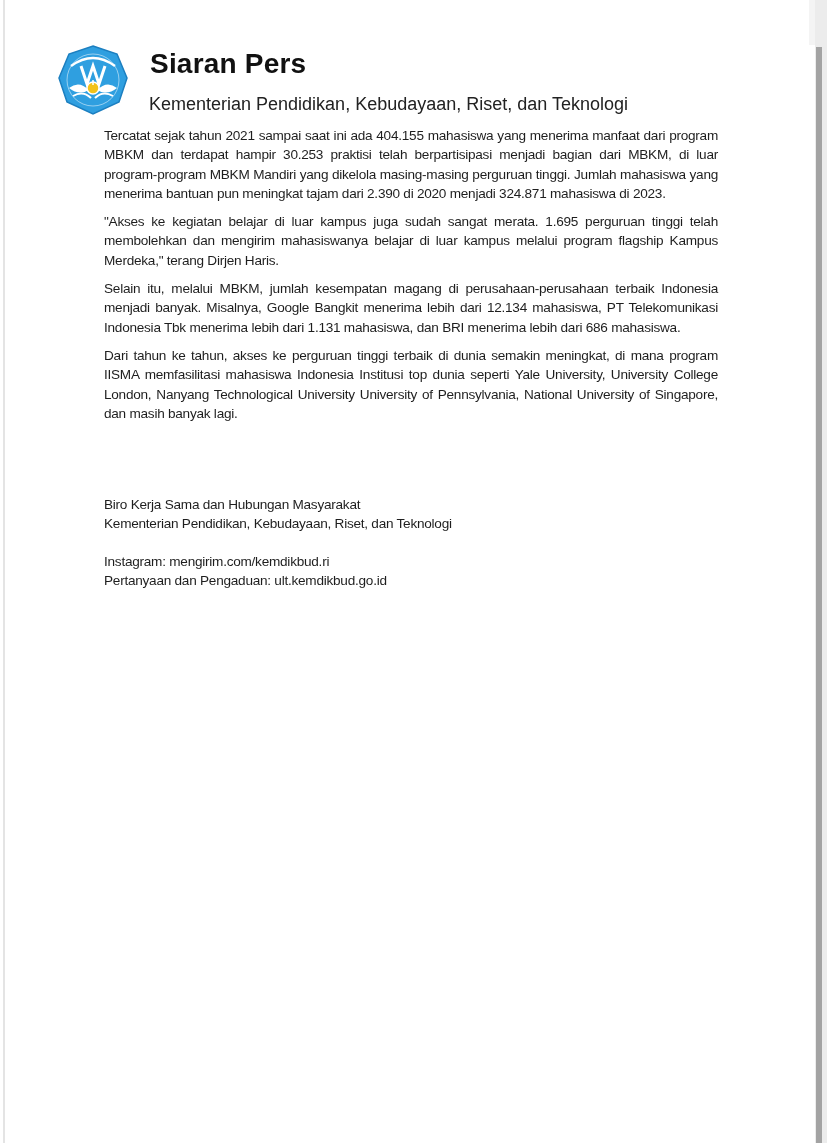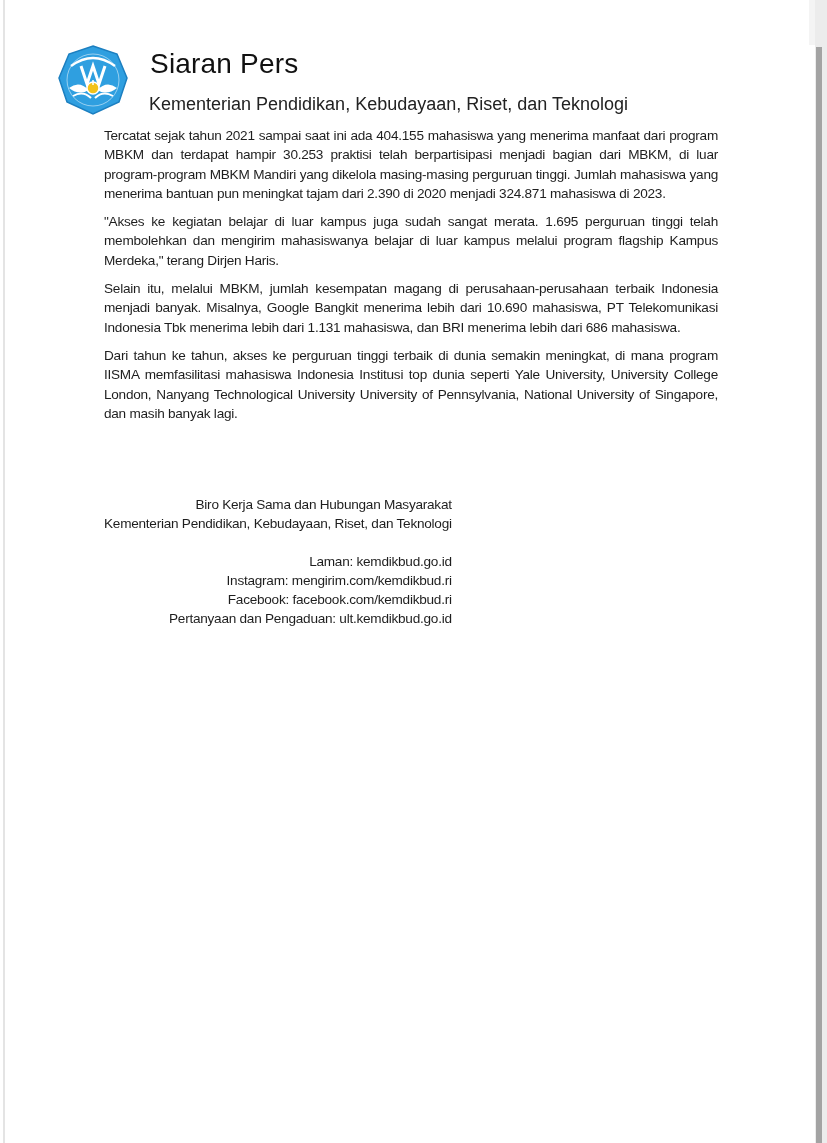--- a/index.html
+++ b/index.html
@@ -52,21 +52,21 @@
       left: 57px;
       top: 44px;
       width: 72px;
       height: 72px;
     }
     .title {
       position: absolute;
       left: 150px;
       top: 48px;
       font-size: 28px;
-      font-weight: normal;
+      font-weight: bold;
       color: #111;
       letter-spacing: 0.2px;
     }
     .subtitle {
       position: absolute;
       left: 149px;
       top: 94px;
       font-size: 18px;
       color: #222;
     }
@@ -85,21 +85,20 @@
       margin: 0 6px 9px 0;
     }
     .contact {
       position: absolute;
       left: 104px;
       top: 495px;
       font-size: 13.6px;
       line-height: 19px;
       color: #1e1e1e;
       letter-spacing: -0.25px;
-      text-align: right;
     }
     .contact .line { display: block; }
     .contact .gap { height: 19px; }
   </style>
 </head>
 <body>
 
 <div class="left-edge"></div>
 <div class="right-gutter"></div>
 <div class="right-gutter-light"></div>
@@ -119,26 +118,24 @@
     <path d="M36 36 L36 41" stroke="#ffffff" stroke-width="1.5"></path>
   </svg>
 </div>
 
 <div class="title">Siaran Pers</div>
 <div class="subtitle">Kementerian Pendidikan, Kebudayaan, Riset, dan Teknologi</div>
 
 <div class="body-text">
   <p>Tercatat sejak tahun 2021 sampai saat ini ada 404.155 mahasiswa yang menerima manfaat dari program MBKM dan terdapat hampir 30.253 praktisi telah berpartisipasi menjadi bagian dari MBKM, di luar program-program MBKM Mandiri yang dikelola masing-masing perguruan tinggi. Jumlah mahasiswa yang menerima bantuan pun meningkat tajam dari 2.390 di 2020 menjadi 324.871 mahasiswa di 2023.</p>
   <p>"Akses ke kegiatan belajar di luar kampus juga sudah sangat merata. 1.695 perguruan tinggi telah membolehkan dan mengirim mahasiswanya belajar di luar kampus melalui program flagship Kampus Merdeka," terang Dirjen Haris.</p>
-  <p>Selain itu, melalui MBKM, jumlah kesempatan magang di perusahaan-perusahaan terbaik Indonesia menjadi banyak. Misalnya, Google Bangkit menerima lebih dari 10.690 mahasiswa, PT Telekomunikasi Indonesia Tbk menerima lebih dari 1.131 mahasiswa, dan BRI menerima lebih dari 686 mahasiswa.</p>
+  <p>Selain itu, melalui MBKM, jumlah kesempatan magang di perusahaan-perusahaan terbaik Indonesia menjadi banyak. Misalnya, Google Bangkit menerima lebih dari 12.134 mahasiswa, PT Telekomunikasi Indonesia Tbk menerima lebih dari 1.131 mahasiswa, dan BRI menerima lebih dari 686 mahasiswa.</p>
   <p>Dari tahun ke tahun, akses ke perguruan tinggi terbaik di dunia semakin meningkat, di mana program IISMA memfasilitasi mahasiswa Indonesia Institusi top dunia seperti Yale University, University College London, Nanyang Technological University University of Pennsylvania, National University of Singapore, dan masih banyak lagi.</p>
 </div>
 
 <div class="contact">
   <span class="line">Biro Kerja Sama dan Hubungan Masyarakat</span>
   <span class="line">Kementerian Pendidikan, Kebudayaan, Riset, dan Teknologi</span>
   <div class="gap"></div>
-  <span class="line">Laman: kemdikbud.go.id</span>
   <span class="line">Instagram: mengirim.com/kemdikbud.ri</span>
-  <span class="line">Facebook: facebook.com/kemdikbud.ri</span>
   <span class="line">Pertanyaan dan Pengaduan: ult.kemdikbud.go.id</span>
   <div class="gap"></div>
 </div>
 
 </body></html>

